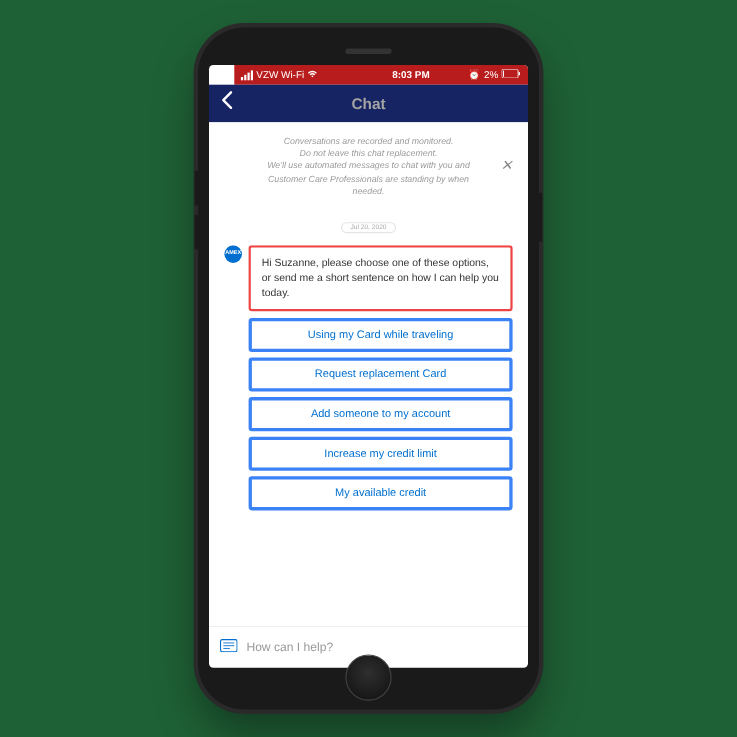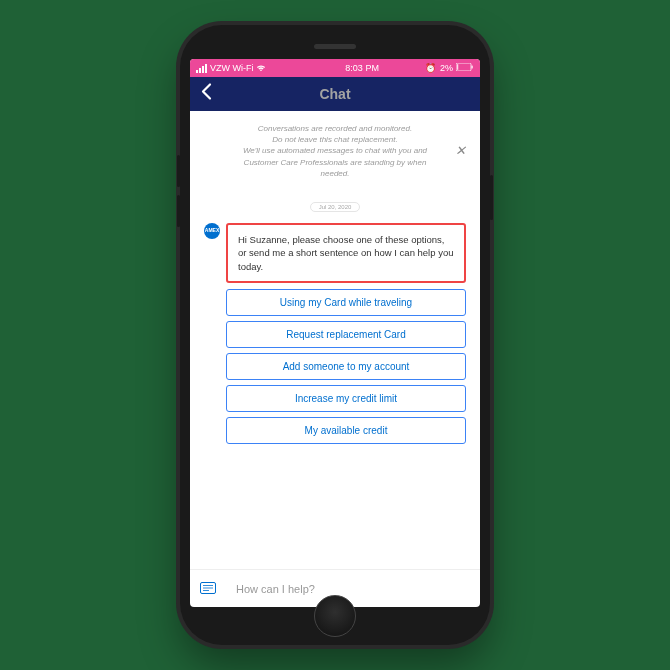--- a/index.html
+++ b/index.html
@@ -34,26 +34,26 @@
     position: relative;
     display: flex; flex-direction: column;
   }
   .home-btn {
     position: absolute; bottom: 8px; left: 50%; transform: translateX(-50%);
     width: 42px; height: 42px; border-radius: 50%;
     background: radial-gradient(circle at 50% 40%, #2f2f2f, #0f0f0f);
     border: 1px solid #444;
   }
   .status-bar {
-    height: 18px; background: #ec4899; color: #fff;
+    height: 18px; background: #b91c1c; color: #fff;
     display: flex; align-items: center; justify-content: space-between;
-    font-size: 9px; padding: 0 6px;
+    font-size: 9px; padding: 0 6px; margin-left: 23px;
   }
   .status-left, .status-right { display: flex; align-items: center; gap: 3px; }
-  .status-center { font-weight: 400; padding-left: 32px; }
+  .status-center { font-weight: 700; padding-left: 32px; }
   .signal-bars { display: flex; gap: 1px; align-items: flex-end; }
   .signal-bars span { width: 2px; background: #fff; }
   .signal-bars span:nth-child(1) { height: 3px; }
   .signal-bars span:nth-child(2) { height: 5px; }
   .signal-bars span:nth-child(3) { height: 7px; }
   .signal-bars span:nth-child(4) { height: 9px; }
   .wifi-icon { font-size: 10px; }
   .header {
     height: 34px; background: #162463; color: #a3a3a3;
     display: flex; align-items: center; justify-content: center;
@@ -96,27 +96,27 @@
     display: flex; align-items: center; justify-content: center;
     color: #fff; font-size: 5px; font-weight: 700; line-height: 1;
     text-align: center;
   }
   .message-bubble {
     border: 2px solid #ef4444; border-radius: 3px;
     padding: 8px 10px; font-size: 9.5px; line-height: 1.4;
     color: #333; flex: 1;
   }
   .option-item {
-    border: 1px solid #3b82f6; border-radius: 3px;
+    border: 3px solid #3b82f6; border-radius: 3px;
     padding: 7px 10px; font-size: 10px; text-align: center;
     color: #006fcf; margin: 0 0 5px 22px;
   }
   .input-bar {
     height: 38px; border-top: 1px solid #eee;
-    display: flex; align-items: center; padding: 0 10px; gap: 20px;
+    display: flex; align-items: center; padding: 0 10px; gap: 8px;
   }
   .card-icon { color: #006fcf; font-size: 15px; }
   .chat-input {
     border: none; outline: none; flex: 1;
     font-size: 11px; color: #666; font-family: inherit;
   }
   .chat-input::placeholder { color: #999; }
   .alarm-icon { font-size: 9px; }
 </style>
 </head>

